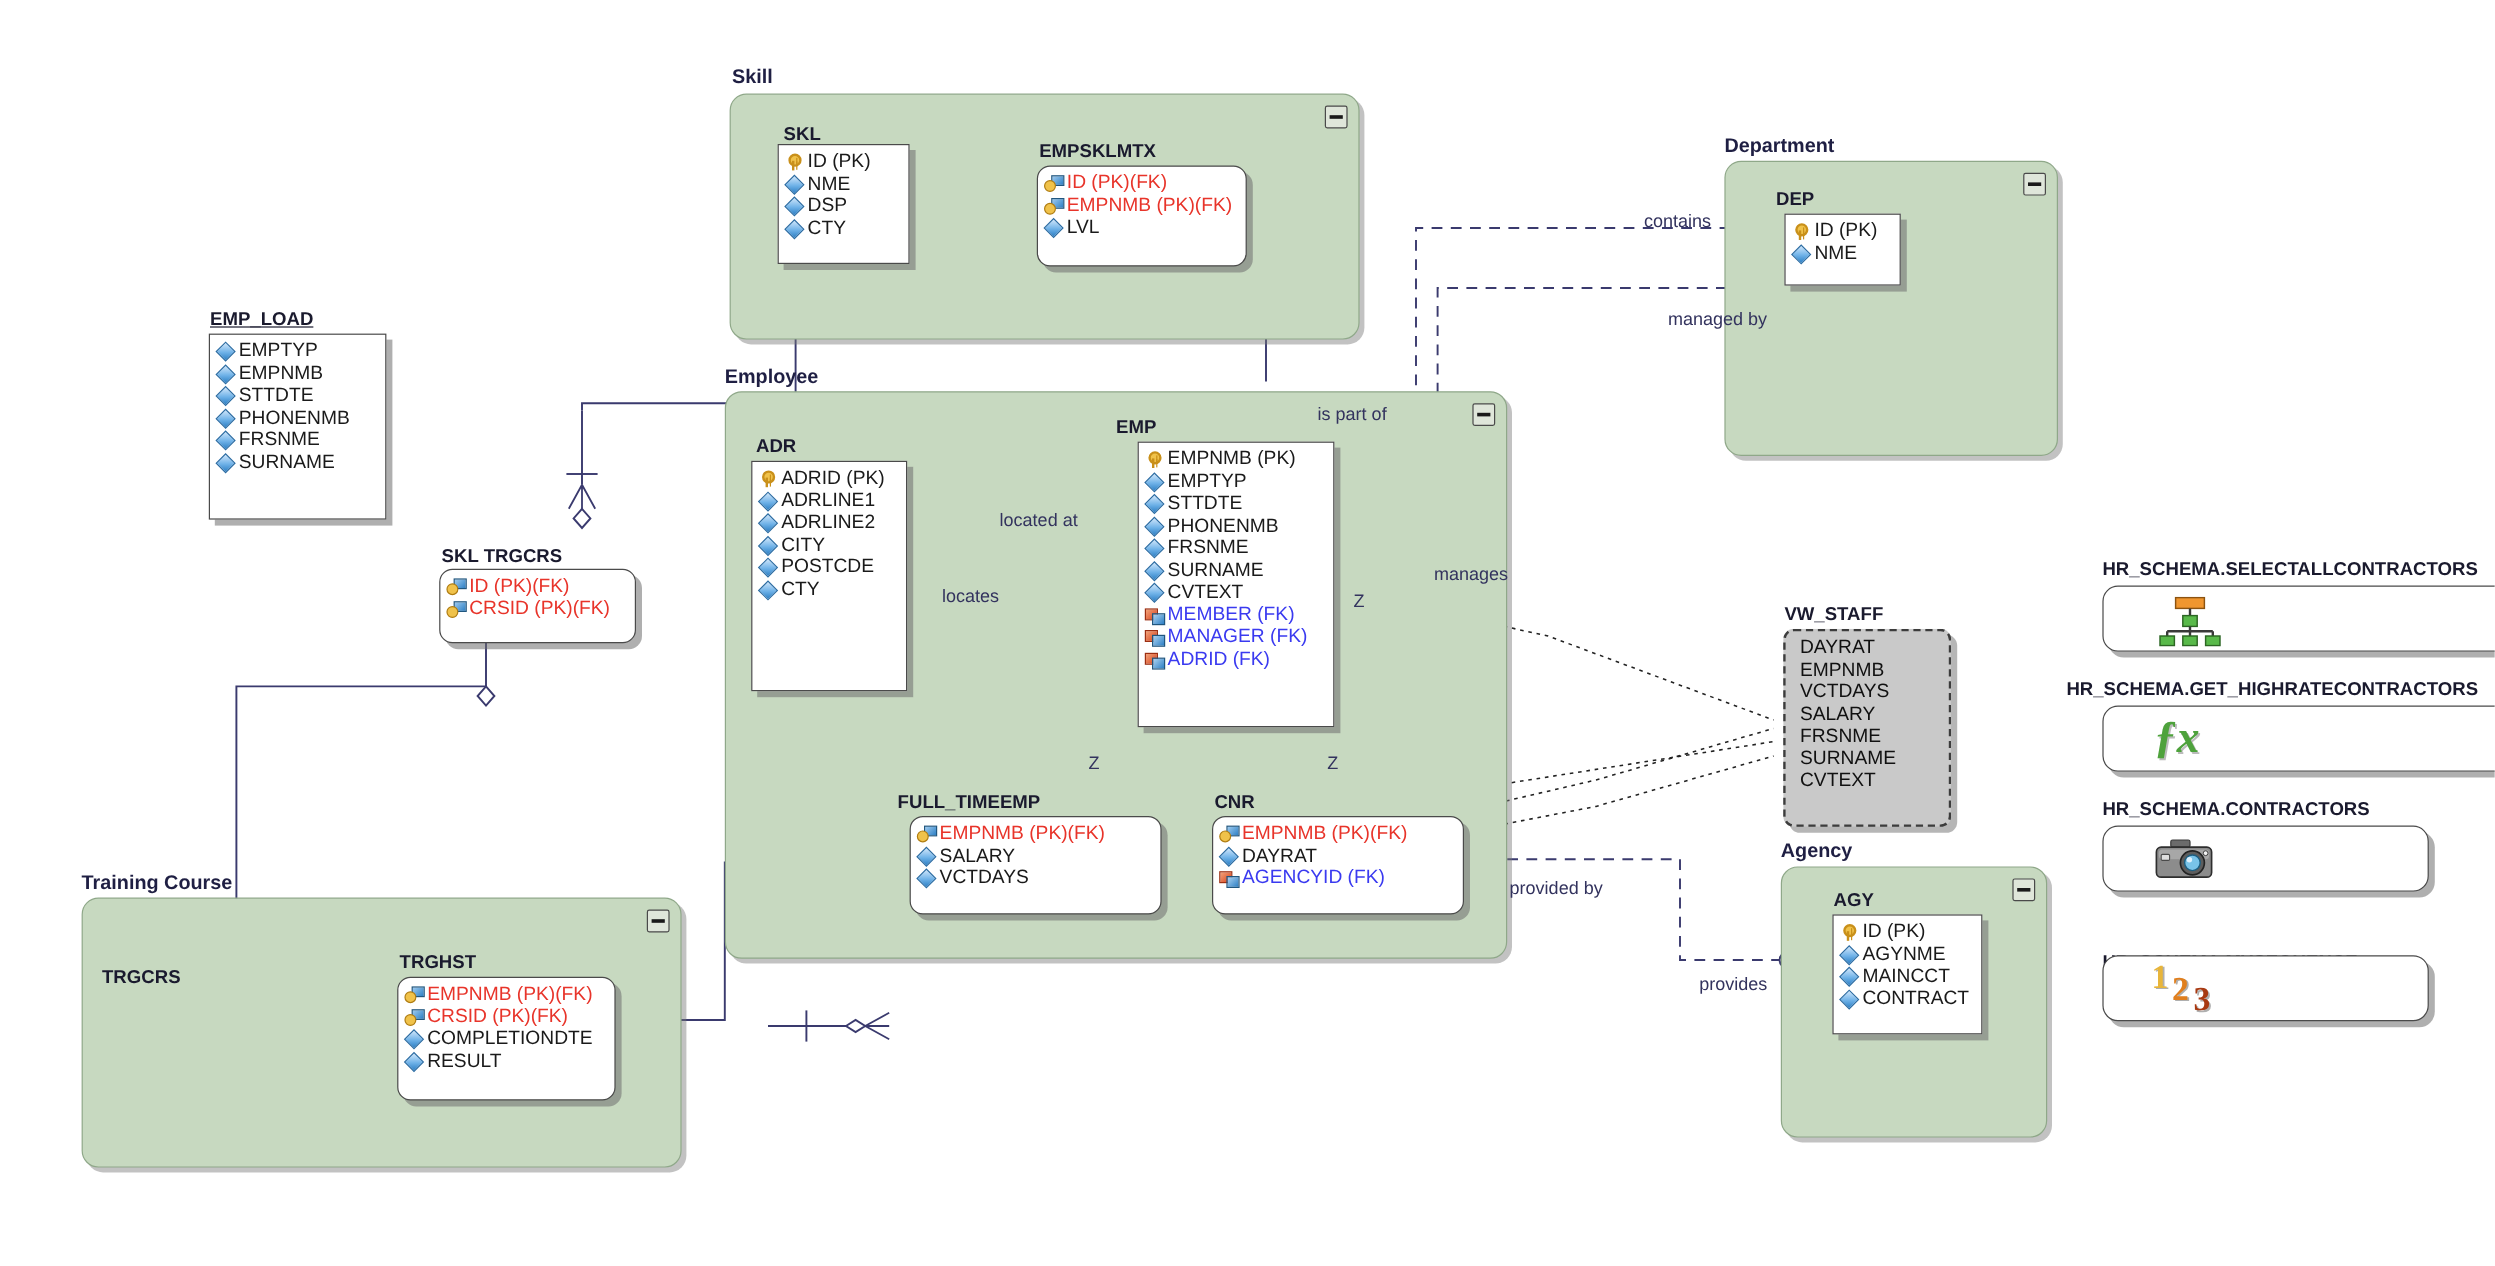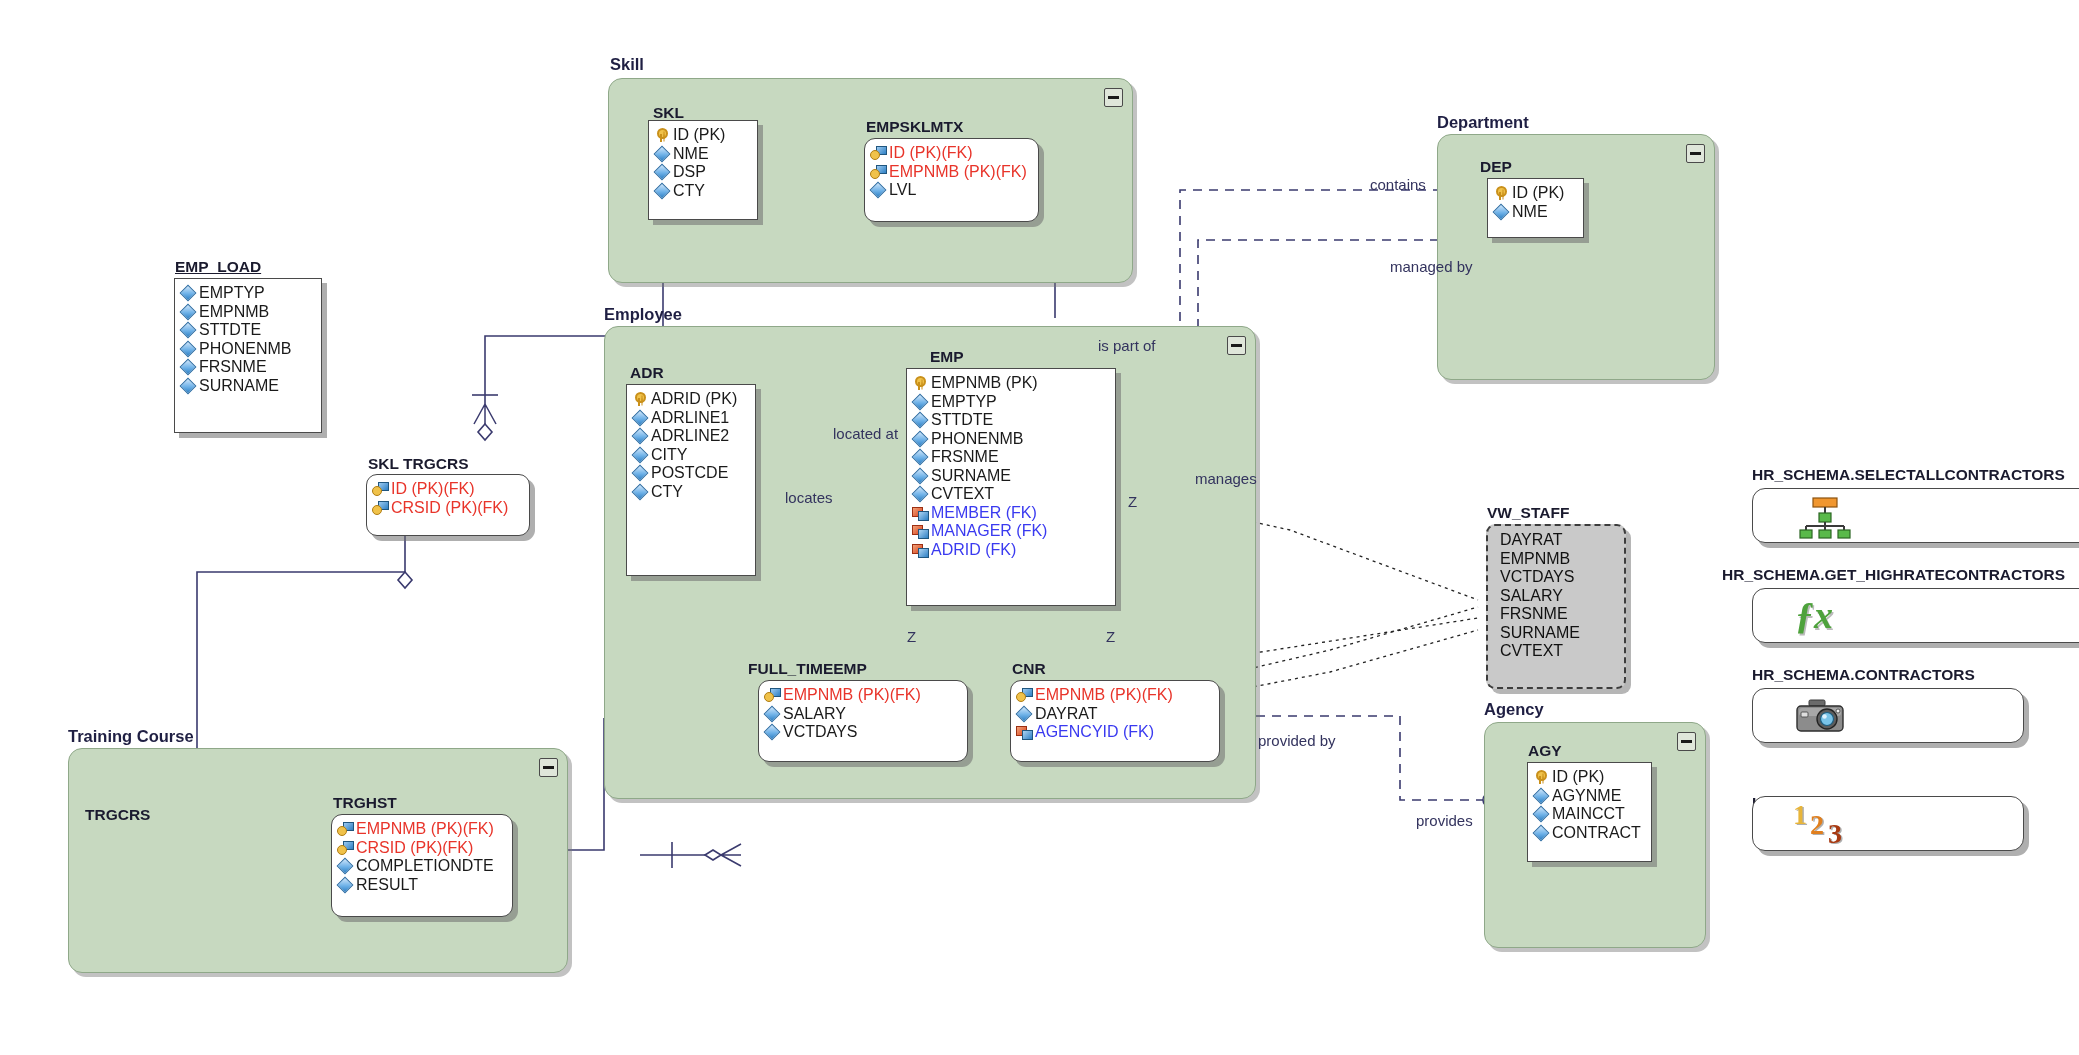--- a/index.html
+++ b/index.html
@@ -382,21 +382,21 @@
       <span class="ic diamond"></span>
       <span class="lbl">POSTCDE</span>
     </div>
     <div class="attr plain">
       <span class="ic diamond"></span>
       <span class="lbl">CTY</span>
     </div>
   </div>
 
   <div class="entity-title" style="left:930px; top:348px;">EMP</div>
-  <div class="entity" style="left:906px; top:368px; width:210px; height:238px; overflow:hidden;">
+  <div class="entity" style="left:948px; top:368px; width:164px; height:238px; overflow:hidden;">
     <div class="attr pk">
       <span class="ic key"></span>
       <span class="lbl">EMPNMB (PK)</span>
     </div>
     <div class="attr plain">
       <span class="ic diamond"></span>
       <span class="lbl">EMPTYP</span>
     </div>
     <div class="attr plain">
       <span class="ic diamond"></span>

